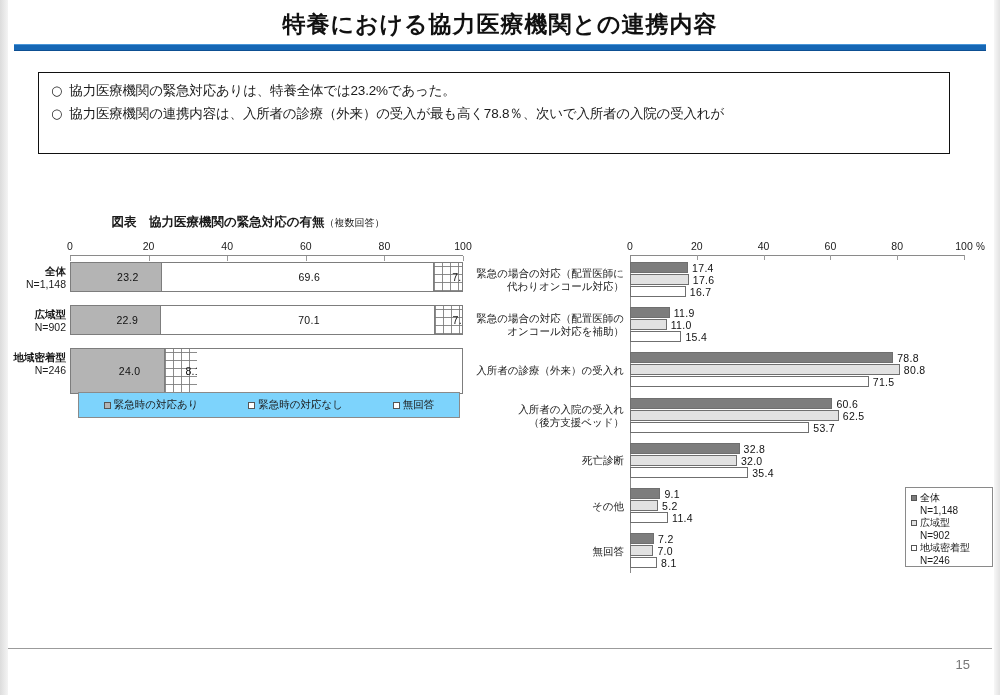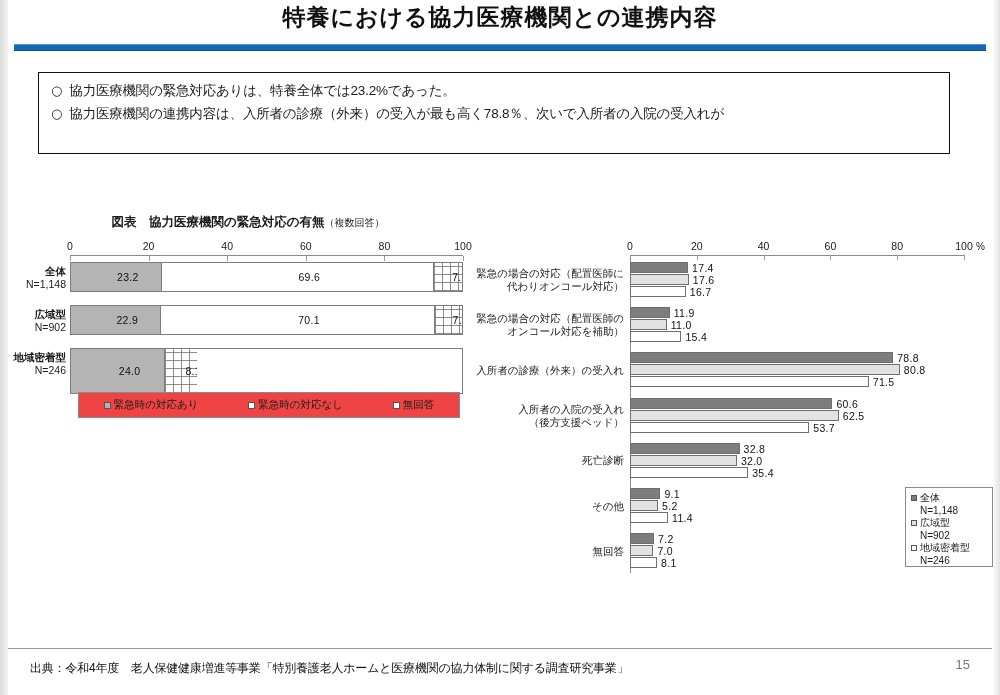--- a/index.html
+++ b/index.html
@@ -16,21 +16,21 @@
   .slide {
     position: absolute; inset: 0;
     background: #ffffff;
   }
   .edge-left { position:absolute; left:0; top:0; width:8px; height:695px; background:linear-gradient(to right,#dcdcdc,#f4f4f4); }
   .edge-right { position:absolute; right:0; top:0; width:6px; height:695px; background:linear-gradient(to left,#e2e2e2,#f7f7f7); }
 
   
   .title-bar {
     position: absolute; left: 10px; top: 2px; width: 980px; height: 44px;
-    display: flex; align-items: flex-start; justify-content: center;
+    display: flex; align-items: center; justify-content: center;
   }
   .title-text {
     font-size: 23px; font-weight: bold; letter-spacing: 1px;
     color: #111; white-space: nowrap;
   }
   .title-rule {
     position: absolute; left: 14px; top: 44px; width: 972px; height: 5px;
     background: #1667b5;
     border-top: 1px solid #4a96d8;
     border-bottom: 1px solid #0d4f92;
@@ -83,21 +83,21 @@
   .seg-c {
     background:
       repeating-linear-gradient(0deg, rgba(120,120,120,.85) 0 1px, transparent 1px 8px),
       repeating-linear-gradient(90deg, rgba(120,120,120,.85) 0 1px, transparent 1px 8px),
       #ffffff;
   }
   .seg-c span { background: rgba(255,255,255,0.0); }
 
   .legend-box {
     position: absolute; left: 78px; top: 392px; width: 382px; height: 26px;
-    border: 1px solid #8a8a8a; background: #ef4444; box-sizing: border-box;
+    border: 1px solid #8a8a8a; background: #7dd3fc; box-sizing: border-box;
     display: flex; align-items: center; justify-content: space-around;
     font-size: 10.5px;
   }
   .legend-item { display: flex; align-items: center; gap: 3px; white-space: nowrap; }
   .key { width: 7px; height: 7px; box-sizing: border-box; border: 1px solid #555; }
   .key.a { background: #b4b4b4; }
   .key.b { background: #fff; }
   .key.c { background: #fff; }
 
   
@@ -351,16 +351,15 @@
     </div>
     <span class="ln">N=902</span>
     <div class="le">
       <span class="lk s2"></span>
       <span>地域密着型</span>
     </div>
     <span class="ln">N=246</span>
   </div>
 
   <div class="footer-rule"></div>
-  <div class="footer-text">出典：令和4年度　老人保健健康増進等事業「特別養護老人ホームと医療機関の協力体制に関する調査研究事業」</div>
   <div class="page-num">15</div>
 
 </div>
 
 </body></html>

